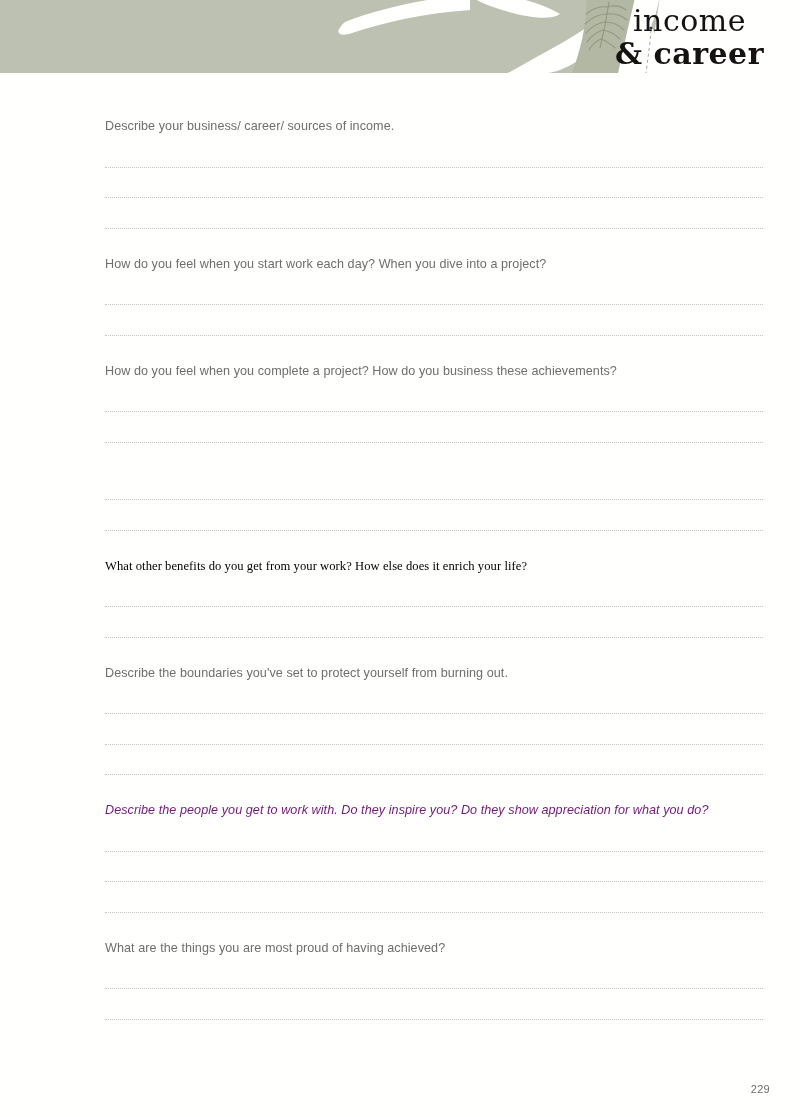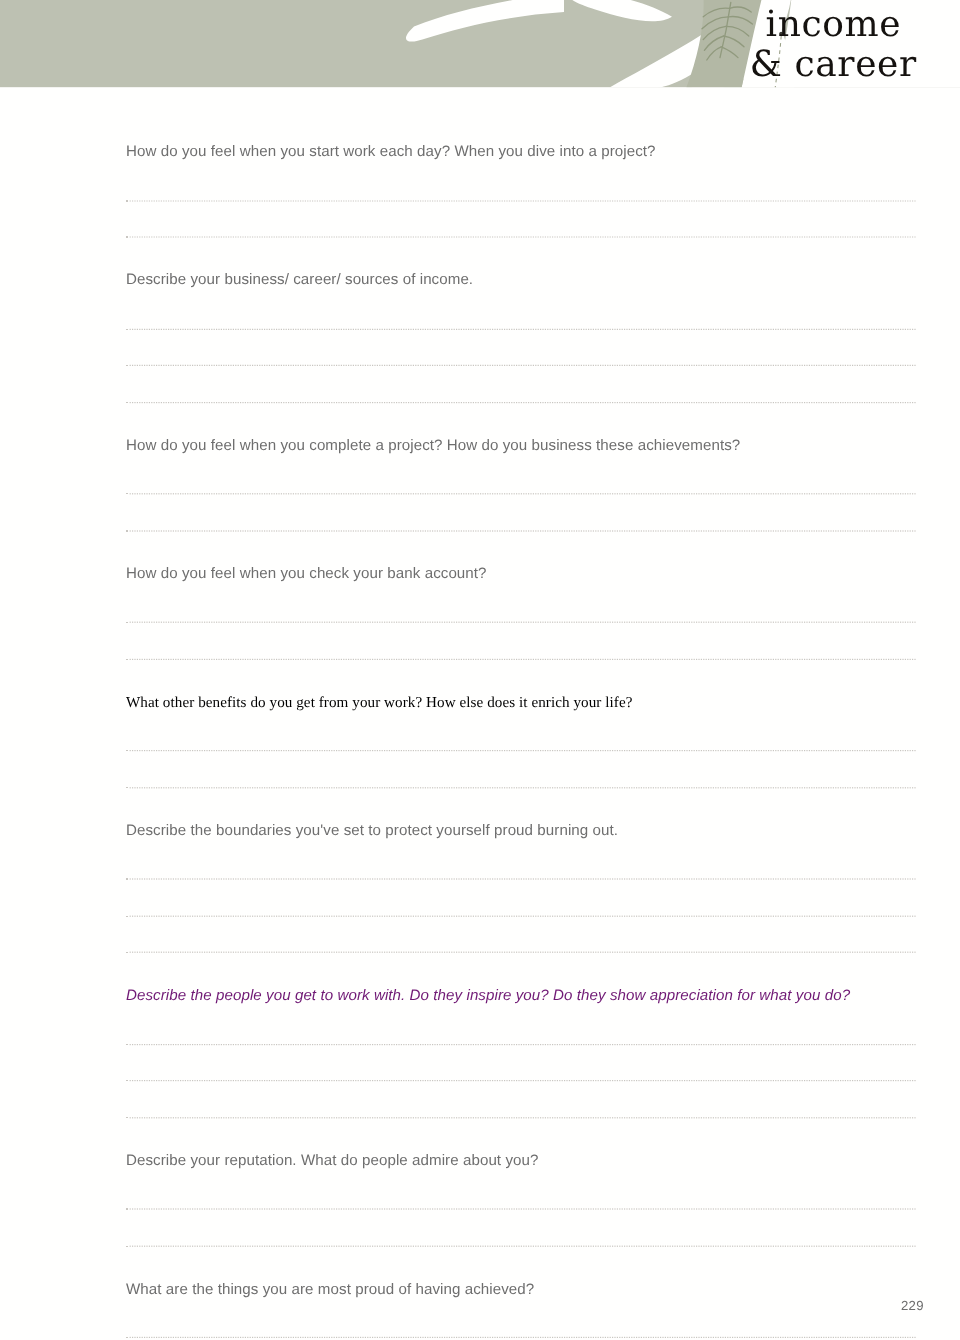--- a/index.html
+++ b/index.html
@@ -45,21 +45,21 @@
     z-index: 5;
   }
   .header-title .line1 {
     display: block;
     font-size: 30px;
     font-weight: 400;
   }
   .header-title .line2 {
     display: block;
     font-size: 30px;
-    font-weight: 400;
+    font-weight: 700;
     margin-top: 3px;
   }
 
   
   .sheet {
     position: absolute;
     top: 73px;
     left: 0;
     width: 800px;
     height: 1044px;
@@ -150,81 +150,72 @@
 
   <div class="header-title">
     <span class="line1">income</span>
     <span class="line2">&amp; career</span>
   </div>
 </div>
 
 <div class="sheet">
   <div class="content" id="questions-container">
       <div class="qblock">
+        <div class="question" style="color: rgb(110, 110, 110);">Describe your business/ career/ sources of income.</div>
+        <div class="lines">
+          <div class="dotline" style="border-bottom-color: rgb(201, 198, 193);"></div>
+          <div class="dotline" style="border-bottom-color: rgb(201, 198, 193);"></div>
+          <div class="dotline" style="border-bottom-color: rgb(201, 198, 193);"></div>
+        </div>
+        <div class="spacer-after"></div>
+      </div>
+      <div class="qblock">
         <div class="question" style="color: rgb(110, 110, 110);">How do you feel when you start work each day? When you dive into a project?</div>
         <div class="lines">
           <div class="dotline" style="border-bottom-color: rgb(201, 198, 193);"></div>
           <div class="dotline" style="border-bottom-color: rgb(201, 198, 193);"></div>
         </div>
         <div class="spacer-after"></div>
       </div>
       <div class="qblock">
-        <div class="question" style="color: rgb(110, 110, 110);">Describe your business/ career/ sources of income.</div>
-        <div class="lines">
-          <div class="dotline" style="border-bottom-color: rgb(201, 198, 193);"></div>
-          <div class="dotline" style="border-bottom-color: rgb(201, 198, 193);"></div>
-          <div class="dotline" style="border-bottom-color: rgb(201, 198, 193);"></div>
-        </div>
-        <div class="spacer-after"></div>
-      </div>
-      <div class="qblock">
         <div class="question" style="color: rgb(110, 110, 110);">How do you feel when you complete a project? How do you business these achievements?</div>
         <div class="lines">
           <div class="dotline" style="border-bottom-color: rgb(201, 198, 193);"></div>
           <div class="dotline" style="border-bottom-color: rgb(201, 198, 193);"></div>
         </div>
         <div class="spacer-after"></div>
       </div>
       <div class="qblock">
-        <div class="question" style="color: rgb(110, 110, 110);">How do you feel when you check your bank account?</div>
         <div class="lines">
           <div class="dotline" style="border-bottom-color: rgb(201, 198, 193);"></div>
           <div class="dotline" style="border-bottom-color: rgb(201, 198, 193);"></div>
         </div>
         <div class="spacer-after"></div>
       </div>
       <div class="qblock">
         <div class="question" style="color: #000000; font-family: Liberation Serif, serif;">What other benefits do you get from your work? How else does it enrich your life?</div>
         <div class="lines">
           <div class="dotline" style="border-bottom-color: rgb(201, 198, 193);"></div>
           <div class="dotline" style="border-bottom-color: rgb(201, 198, 193);"></div>
         </div>
         <div class="spacer-after"></div>
       </div>
       <div class="qblock">
-        <div class="question" style="color: rgb(110, 110, 110);">Describe the boundaries you've set to protect yourself proud burning out.</div>
+        <div class="question" style="color: rgb(110, 110, 110);">Describe the boundaries you've set to protect yourself from burning out.</div>
         <div class="lines">
           <div class="dotline" style="border-bottom-color: rgb(201, 198, 193);"></div>
           <div class="dotline" style="border-bottom-color: rgb(201, 198, 193);"></div>
           <div class="dotline" style="border-bottom-color: rgb(201, 198, 193);"></div>
         </div>
         <div class="spacer-after"></div>
       </div>
       <div class="qblock">
         <div class="question" style="color: #701a75; font-style: italic;">Describe the people you get to work with. Do they inspire you? Do they show appreciation for what you do?</div>
         <div class="lines">
           <div class="dotline" style="border-bottom-color: rgb(201, 198, 193);"></div>
-          <div class="dotline" style="border-bottom-color: rgb(201, 198, 193);"></div>
-          <div class="dotline" style="border-bottom-color: rgb(201, 198, 193);"></div>
-        </div>
-        <div class="spacer-after"></div>
-      </div>
-      <div class="qblock">
-        <div class="question" style="color: rgb(110, 110, 110);">Describe your reputation. What do people admire about you?</div>
-        <div class="lines">
           <div class="dotline" style="border-bottom-color: rgb(201, 198, 193);"></div>
           <div class="dotline" style="border-bottom-color: rgb(201, 198, 193);"></div>
         </div>
         <div class="spacer-after"></div>
       </div>
       <div class="qblock">
         <div class="question" style="color: rgb(110, 110, 110);">What are the things you are most proud of having achieved?</div>
         <div class="lines">
           <div class="dotline" style="border-bottom-color: rgb(201, 198, 193);"></div>
           <div class="dotline" style="border-bottom-color: rgb(201, 198, 193);"></div>

